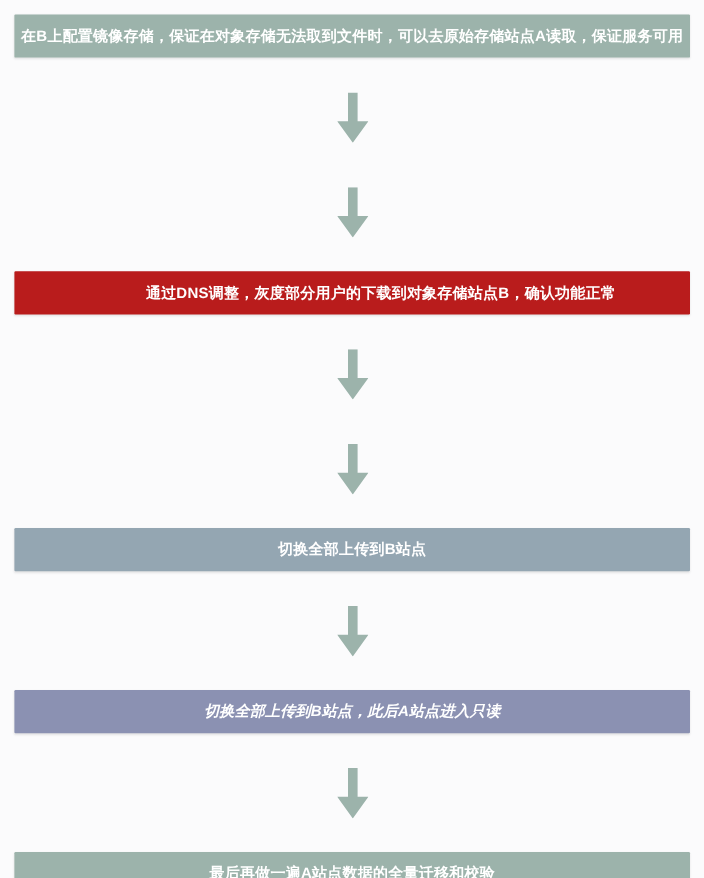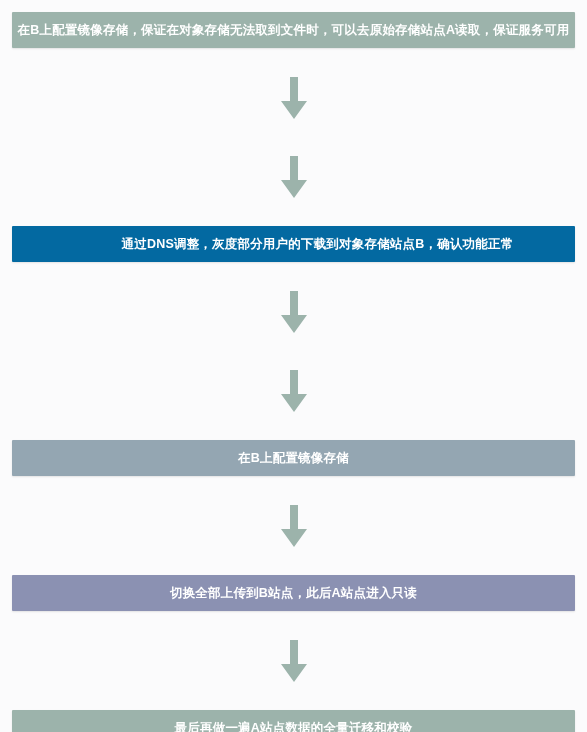--- a/index.html
+++ b/index.html
@@ -63,38 +63,38 @@
     <div class="connector">
       <svg class="arrow-down" viewBox="0 0 26 42">
         <path d="M9 0 H17 V24 H26 L13 42 L0 24 H9 Z" fill="#9cb3ab"></path>
       </svg>
     </div>
     <div class="connector">
       <svg class="arrow-down" viewBox="0 0 26 42">
         <path d="M9 0 H17 V24 H26 L13 42 L0 24 H9 Z" fill="#9cb3ab"></path>
       </svg>
     </div>
-    <div class="step-box" style="background: #0369a1; padding-left: 48px;">通过DNS调整，灰度部分用户的下载到对象存储站点B，确认功能正常</div>
+    <div class="step-box" style="background: #b91c1c; padding-left: 48px;">通过DNS调整，灰度部分用户的下载到对象存储站点B，确认功能正常</div>
     <div class="connector">
       <svg class="arrow-down" viewBox="0 0 26 42">
         <path d="M9 0 H17 V24 H26 L13 42 L0 24 H9 Z" fill="#9cb3ab"></path>
       </svg>
     </div>
     <div class="connector">
       <svg class="arrow-down" viewBox="0 0 26 42">
         <path d="M9 0 H17 V24 H26 L13 42 L0 24 H9 Z" fill="#9cb3ab"></path>
       </svg>
     </div>
-    <div class="step-box" style="background: rgb(148, 166, 178);">在B上配置镜像存储</div>
+    <div class="step-box" style="background: rgb(148, 166, 178);">切换全部上传到B站点</div>
     <div class="connector">
       <svg class="arrow-down" viewBox="0 0 26 42">
         <path d="M9 0 H17 V24 H26 L13 42 L0 24 H9 Z" fill="#9cb3ab"></path>
       </svg>
     </div>
-    <div class="step-box" style="background: rgb(139, 145, 178);">切换全部上传到B站点，此后A站点进入只读</div>
+    <div class="step-box" style="background: rgb(139, 145, 178); font-style: italic;">切换全部上传到B站点，此后A站点进入只读</div>
     <div class="connector">
       <svg class="arrow-down" viewBox="0 0 26 42">
         <path d="M9 0 H17 V24 H26 L13 42 L0 24 H9 Z" fill="#9cb3ab"></path>
       </svg>
     </div>
     <div class="step-box" style="background: rgb(156, 179, 171);">最后再做一遍A站点数据的全量迁移和校验</div>
     <div class="connector">
       <svg class="arrow-down" viewBox="0 0 26 42">
         <path d="M9 0 H17 V24 H26 L13 42 L0 24 H9 Z" fill="#9cb3ab"></path>
       </svg>

